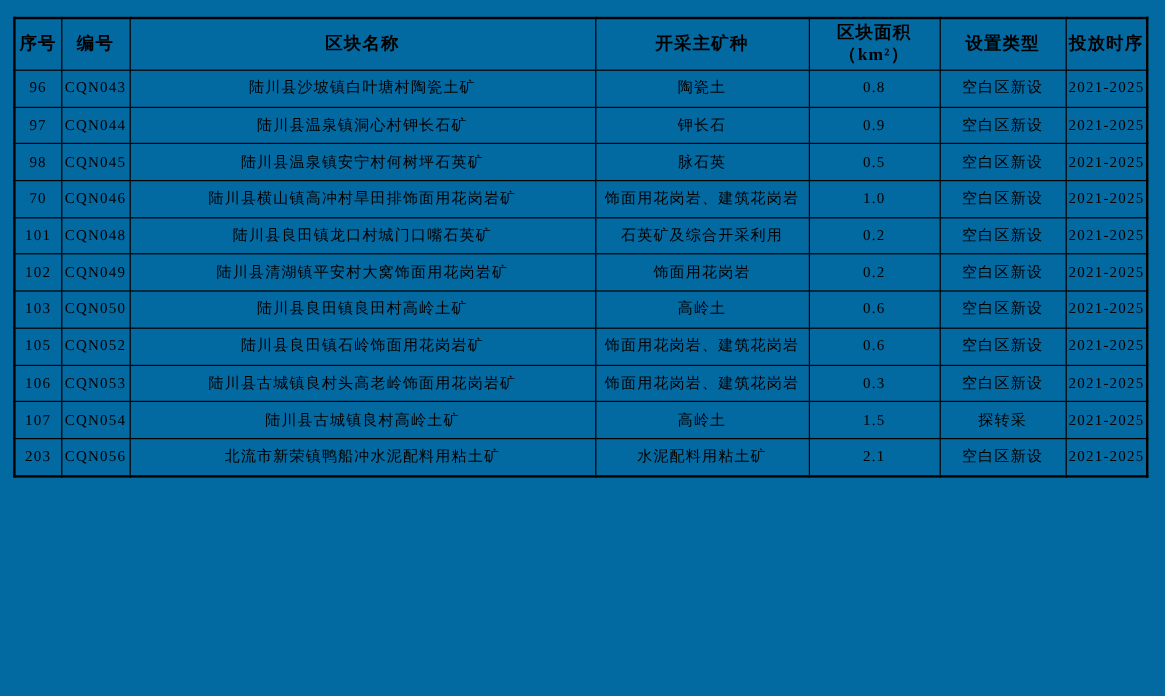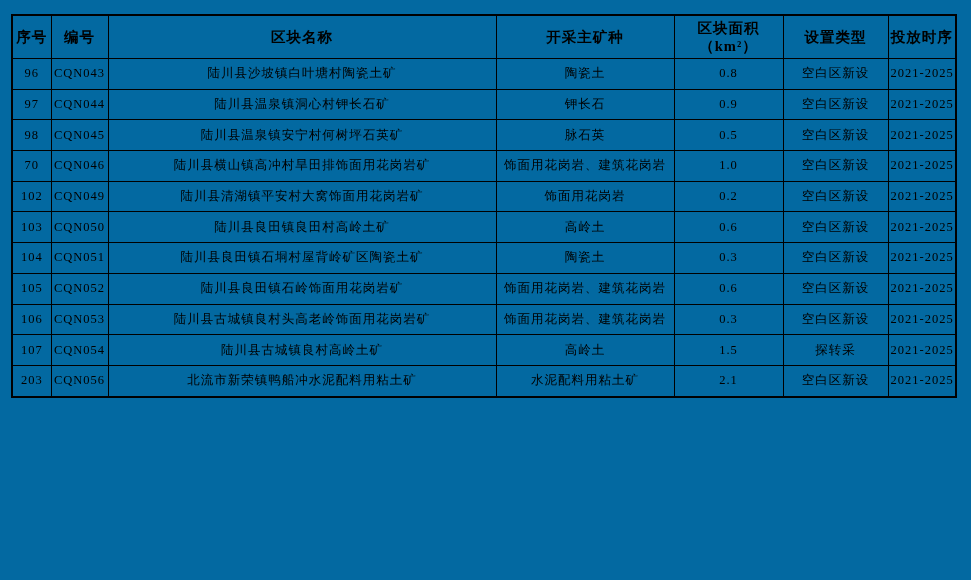--- a/index.html
+++ b/index.html
@@ -118,43 +118,43 @@
         <tr>
           <td class="col-no">70</td>
           <td class="col-code">CQN046</td>
           <td class="col-name">陆川县横山镇高冲村旱田排饰面用花岗岩矿</td>
           <td class="col-mineral">饰面用花岗岩、建筑花岗岩</td>
           <td class="col-area">1.0</td>
           <td class="col-type">空白区新设</td>
           <td class="col-period">2021-2025</td>
         </tr>
         <tr>
+          <td class="col-no">101</td>
+          <td class="col-code">CQN048</td>
+          <td class="col-name">陆川县良田镇龙口村城门口嘴石英矿</td>
+          <td class="col-mineral">石英矿及综合开采利用</td>
+          <td class="col-area">0.2</td>
+          <td class="col-type">空白区新设</td>
+          <td class="col-period">2021-2025</td>
+        </tr>
+        <tr>
           <td class="col-no">102</td>
           <td class="col-code">CQN049</td>
           <td class="col-name">陆川县清湖镇平安村大窝饰面用花岗岩矿</td>
           <td class="col-mineral">饰面用花岗岩</td>
           <td class="col-area">0.2</td>
           <td class="col-type">空白区新设</td>
           <td class="col-period">2021-2025</td>
         </tr>
         <tr>
           <td class="col-no">103</td>
           <td class="col-code">CQN050</td>
           <td class="col-name">陆川县良田镇良田村高岭土矿</td>
           <td class="col-mineral">高岭土</td>
           <td class="col-area">0.6</td>
-          <td class="col-type">空白区新设</td>
-          <td class="col-period">2021-2025</td>
-        </tr>
-        <tr>
-          <td class="col-no">104</td>
-          <td class="col-code">CQN051</td>
-          <td class="col-name">陆川县良田镇石垌村屋背岭矿区陶瓷土矿</td>
-          <td class="col-mineral">陶瓷土</td>
-          <td class="col-area">0.3</td>
           <td class="col-type">空白区新设</td>
           <td class="col-period">2021-2025</td>
         </tr>
         <tr>
           <td class="col-no">105</td>
           <td class="col-code">CQN052</td>
           <td class="col-name">陆川县良田镇石岭饰面用花岗岩矿</td>
           <td class="col-mineral">饰面用花岗岩、建筑花岗岩</td>
           <td class="col-area">0.6</td>
           <td class="col-type">空白区新设</td>

